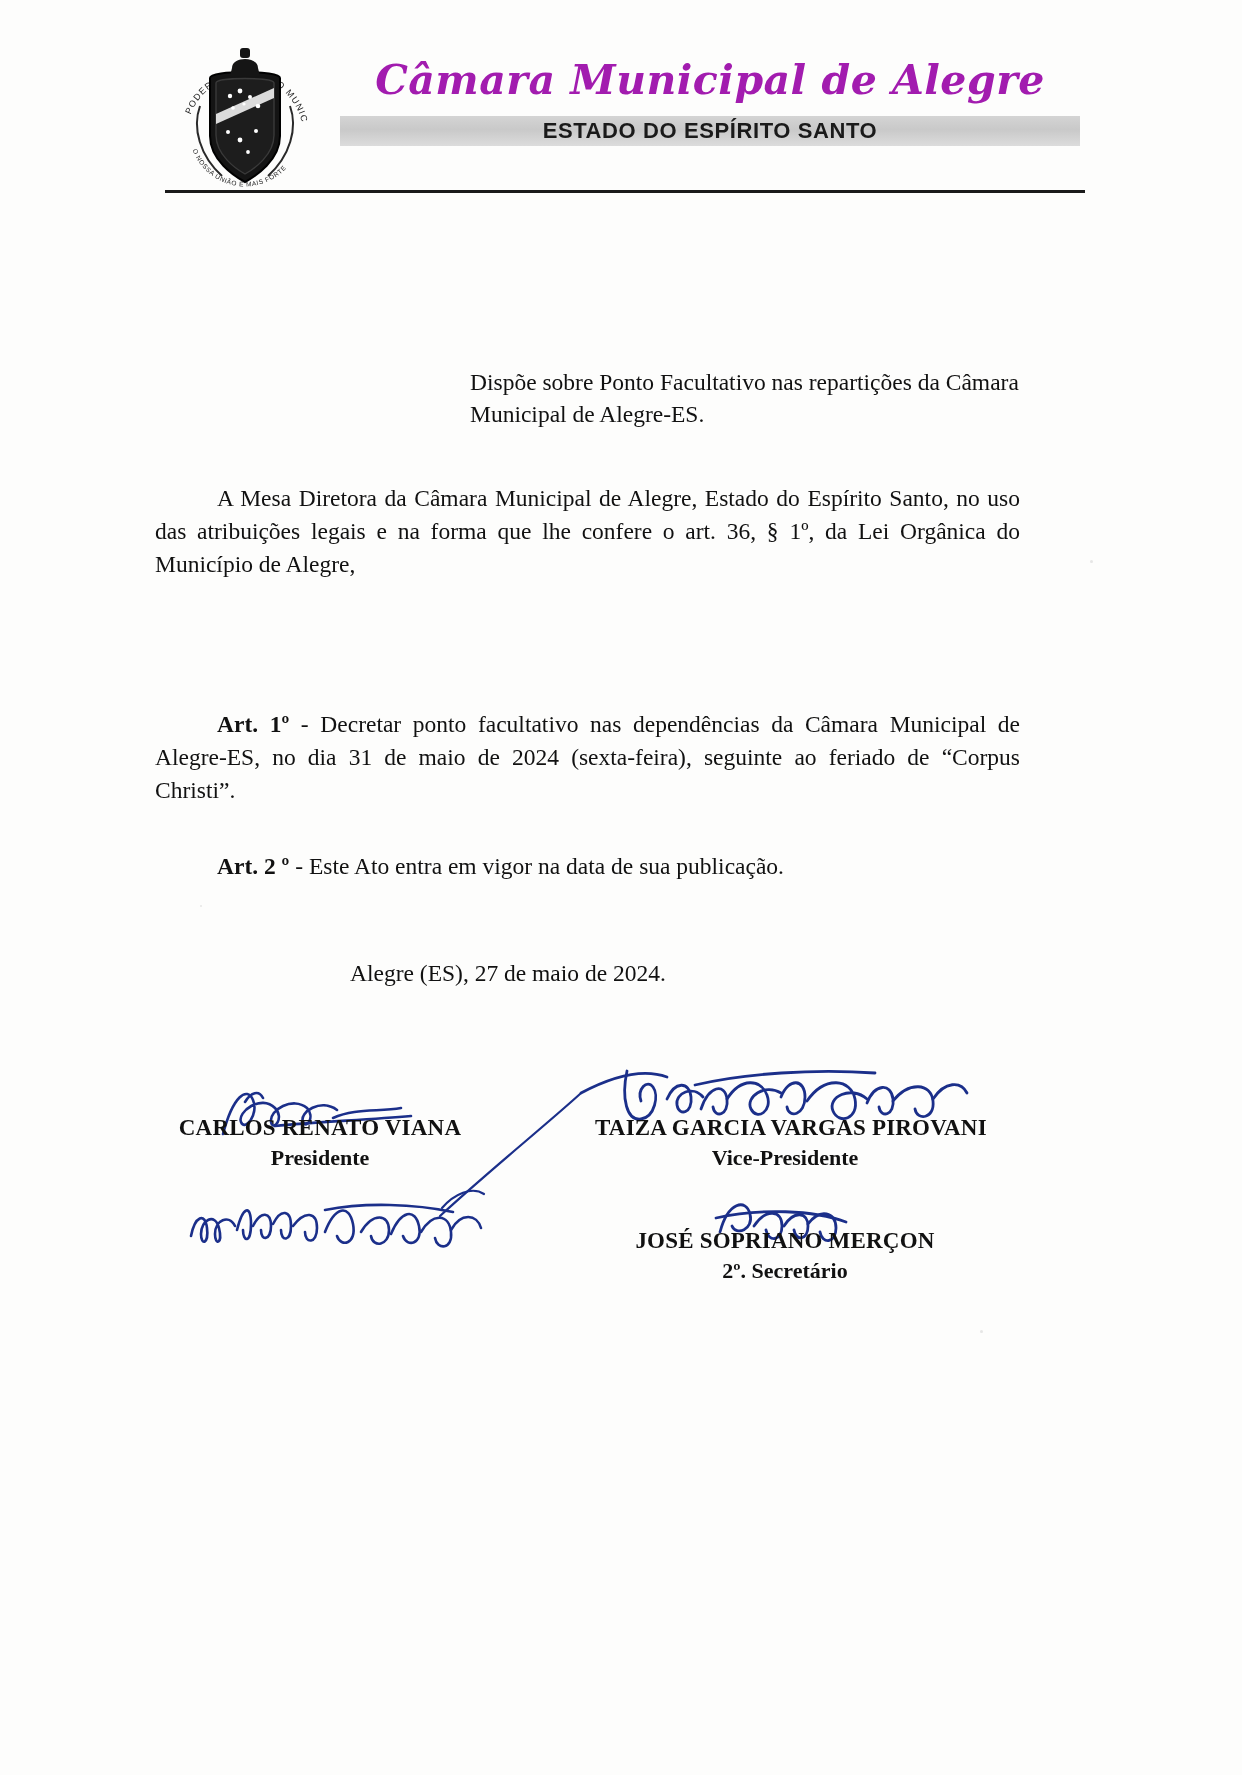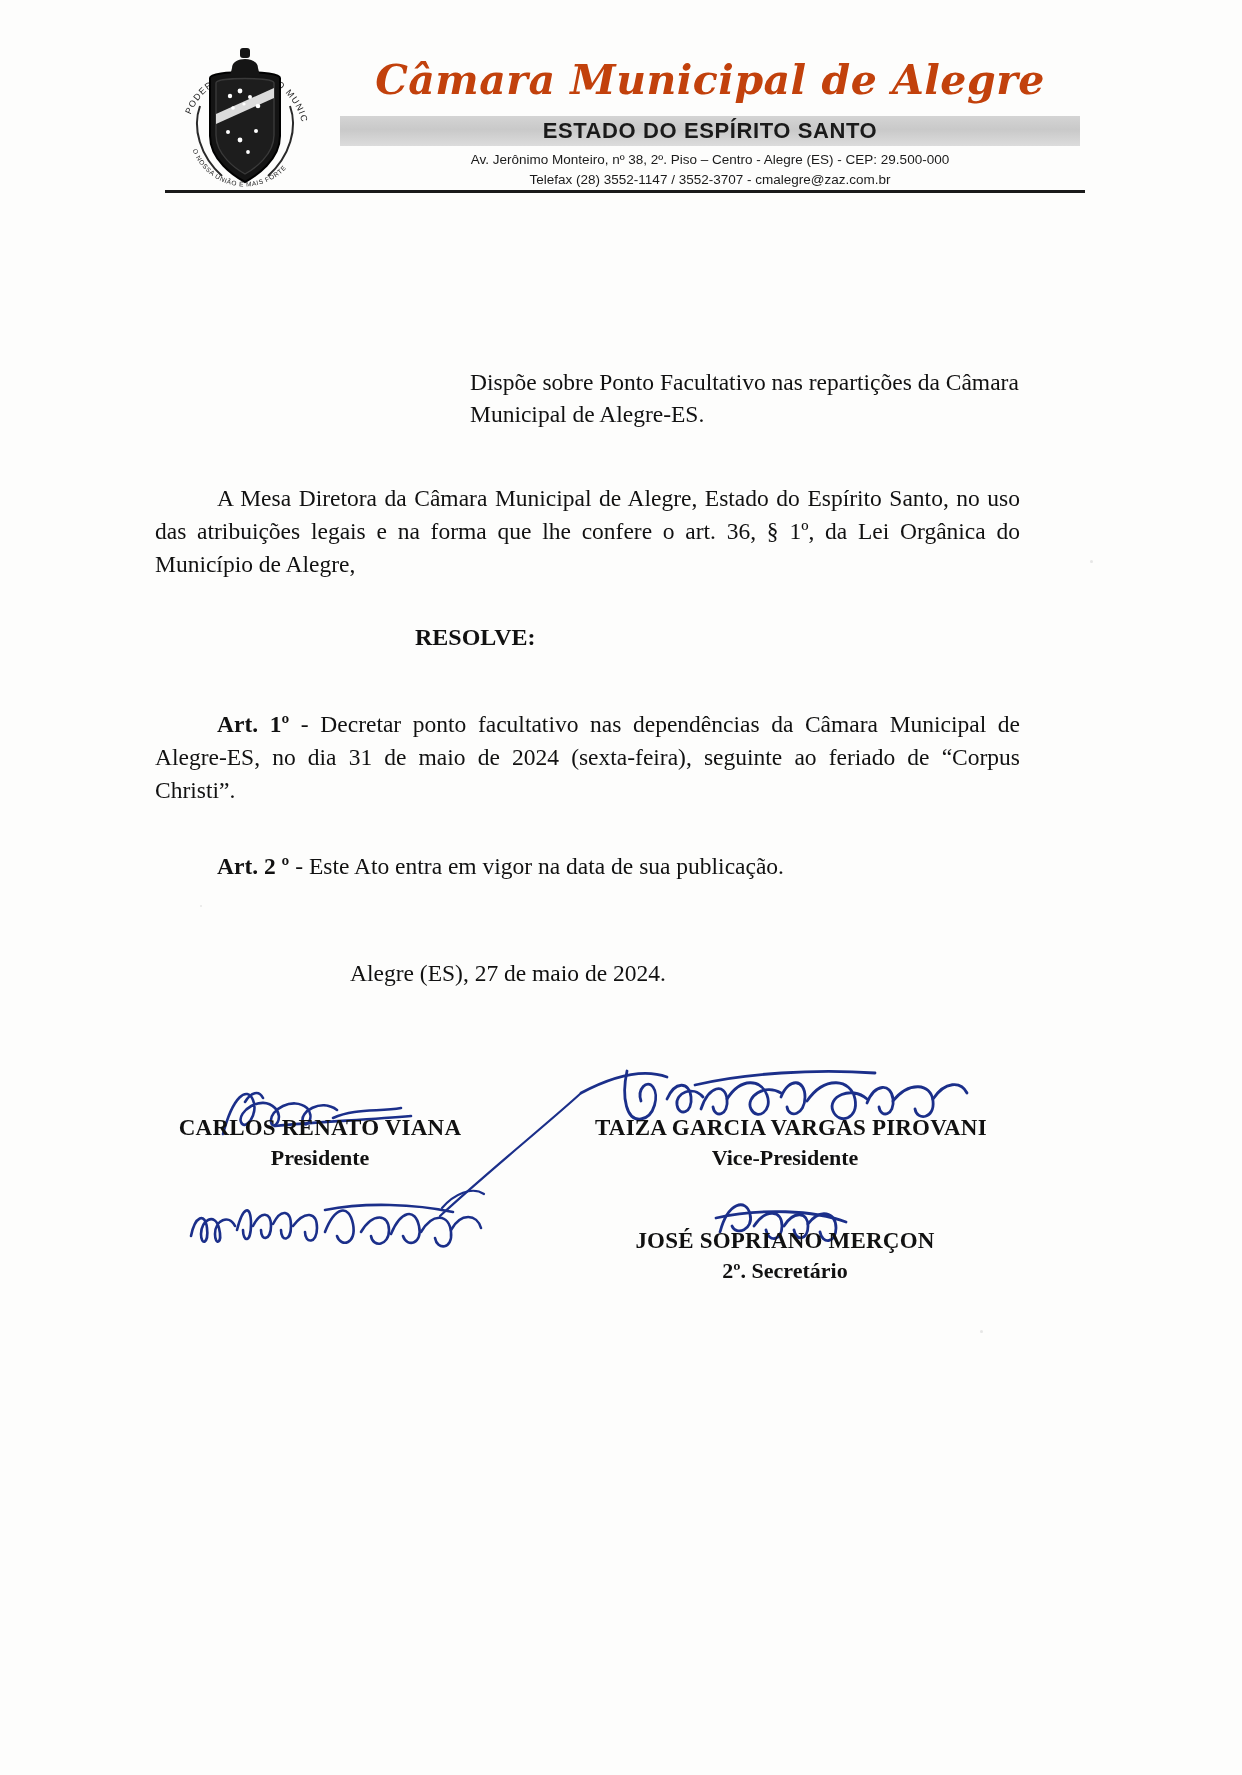--- a/index.html
+++ b/index.html
@@ -43,21 +43,21 @@
     position: absolute;
     left: 180px;
     top: 28px;
     width: 740px;
     text-align: center;
     font-family: "DejaVu Serif", serif;
     font-style: italic;
     font-weight: bold;
     font-size: 41px;
     letter-spacing: 0.5px;
-    color: #c2410c;
+    color: #a21caf;
     white-space: nowrap;
   }
   .header-band {
     position: absolute;
     left: 180px;
     top: 88px;
     width: 740px;
     height: 30px;
     background: linear-gradient(180deg,#d4d4d4 0%, #c9c9c9 45%, #dcdcdc 100%);
     display: flex;
@@ -259,34 +259,29 @@
         <path d="M120,70 C128,92 120,120 98,140" fill="none" stroke="#2a2a2a" stroke-width="2"></path>
       </svg>
     </div>
 
     <div class="header-title">Câmara Municipal de Alegre</div>
 
     <div class="header-band">
       <span class="band-text">ESTADO DO ESPÍRITO SANTO</span>
     </div>
 
-    <div class="header-addr">
-      <div>Av. Jerônimo Monteiro, nº 38, 2º.  Piso – Centro -  Alegre (ES) - CEP: 29.500-000</div>
-      <div>Telefax (28) 3552-1147 / 3552-3707 - cmalegre@zaz.com.br</div>
-    </div>
   </div>
 
   <div class="rule"></div>
 
 
   <div class="ementa">Dispõe sobre Ponto Facultativo nas repartições da Câmara Municipal de Alegre-ES.</div>
 
   <div class="para-1">A Mesa Diretora da Câmara Municipal de Alegre, Estado do Espírito Santo, no uso das atribuições legais e na forma que lhe confere o art. 36, § 1º, da Lei Orgânica do Município de Alegre,</div>
 
-  <div class="resolve">RESOLVE:</div>
 
   <div class="art1">
     <b class="lbl">Art. 1º</b><span> - </span><span>Decretar ponto facultativo nas dependências da Câmara Municipal de Alegre-ES, no dia 31 de maio de 2024 (sexta-feira), seguinte ao feriado de “Corpus Christi”.</span>
   </div>
 
   <div class="art2">
     <b class="lbl">Art. 2 º</b><span> - </span><span>Este Ato entra em vigor na data de sua publicação.</span>
   </div>
 
   <div class="place-date">Alegre (ES), 27 de maio de 2024.</div>

